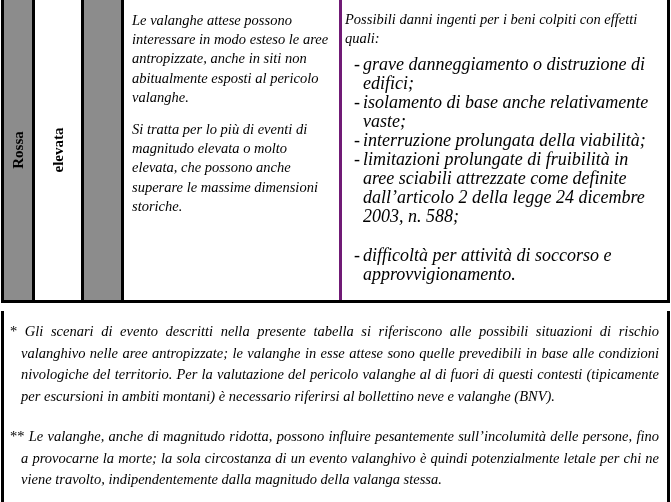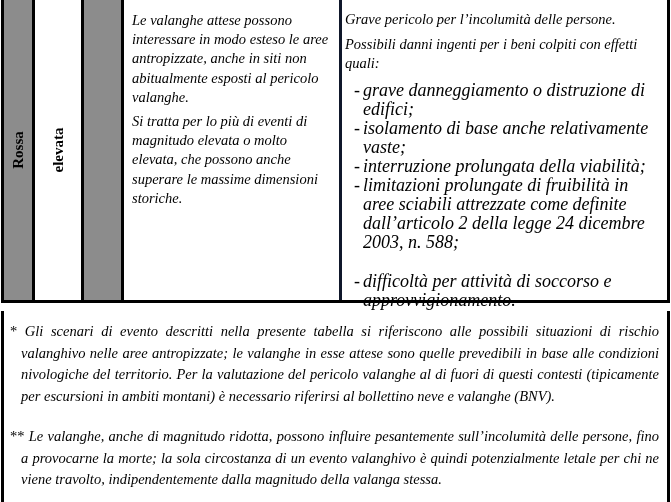--- a/index.html
+++ b/index.html
@@ -6,26 +6,26 @@
     body { width: 671px; height: 502px; position: relative; overflow: hidden;
            font-family: "Liberation Serif", "DejaVu Serif", serif; color: #000; }
     .frame { position: absolute; left: 1px; top: -3px; width: 669px; height: 503px; }
     .row1 { position: absolute; left: 0; top: 0; width: 669px; height: 306px;
             border: 3px solid #000; border-bottom: 3px solid #000; box-sizing: border-box;
             display: flex; }
     .cell { box-sizing: border-box; height: 100%; position: relative; }
     .c-gray1 { width: 31px; background: #8c8c8c; border-right: 3px solid #000; }
     .c-white { width: 49px; background: #ffffff; border-right: 3px solid #000; }
     .c-gray2 { width: 40px; background: #8c8c8c; border-right: 3px solid #000; }
-    .c-scen { width: 218px; border-right: 3px solid #0f172a; padding: 11px 6px 0 8px; }
+    .c-scen { width: 218px; border-right: 3px solid #701a75; padding: 11px 6px 0 8px; }
     .c-eff { flex: 1; padding: 10px 4px 0 3px; }
     .vlabel { position: absolute; left: 50%; top: 50%; transform: translate(-50%, -50%) rotate(-90deg);
               font-weight: bold; font-size: 15px; white-space: nowrap; }
     p { margin: 0; font-style: italic; font-size: 14.5px; line-height: 19.2px; }
-    .c-scen p + p { margin-top: 5px; }
+    .c-scen p + p { margin-top: 13px; }
     .c-eff p.first { margin-bottom: 6px; }
     .c-eff ul { list-style: none; margin: 7px 0 0 0; padding: 0; }
     .c-eff li { font-style: italic; font-size: 18px; line-height: 19px; padding-left: 18px; text-indent: -9px; position: relative; }
     .c-eff li.gap { margin-top: 20px; }
     .c-eff li .dash { font-style: normal; display: inline-block; width: 9px; text-indent: 0; }
     .row2 { position: absolute; left: 0; top: 314px; width: 669px; height: 198px;
             border: 3px solid #000; border-top: none; box-sizing: border-box; padding: 10px 8px 0 3px; }
     .note { font-style: italic; font-size: 14.5px; line-height: 21.5px; text-align: justify;
             padding-left: 14px; text-indent: -11px; }
     .note + .note { margin-top: 19px; }
@@ -41,21 +41,20 @@
     </div>
     <div class="cell c-white">
       <span class="vlabel">elevata</span>
     </div>
     <div class="cell c-gray2"></div>
     <div class="cell c-scen">
       <p>Le valanghe attese possono interessare in modo esteso le aree antropizzate, anche in siti non abitualmente esposti al pericolo valanghe.</p>
       <p>Si tratta per lo più di eventi di magnitudo elevata o molto elevata, che possono anche superare le massime dimensioni storiche.</p>
     </div>
     <div class="cell c-eff">
-      <p class="first">Grave pericolo per l’incolumità delle persone.</p>
       <p>Possibili danni ingenti per i beni colpiti  con effetti quali:</p>
       <ul>
         <li><span class="dash">-</span><span>grave danneggiamento o distruzione di edifici;</span></li>
         <li><span class="dash">-</span><span>isolamento di base anche relativamente vaste;</span></li>
         <li><span class="dash">-</span><span>interruzione prolungata della viabilità;</span></li>
         <li><span class="dash">-</span><span>limitazioni prolungate di fruibilità in aree sciabili attrezzate come definite dall’articolo 2 della legge 24 dicembre 2003, n. 588;</span></li>
         <li class="gap"><span class="dash">-</span><span>difficoltà per attività di soccorso e approvvigionamento.</span></li>
       </ul>
     </div>
   </div>

